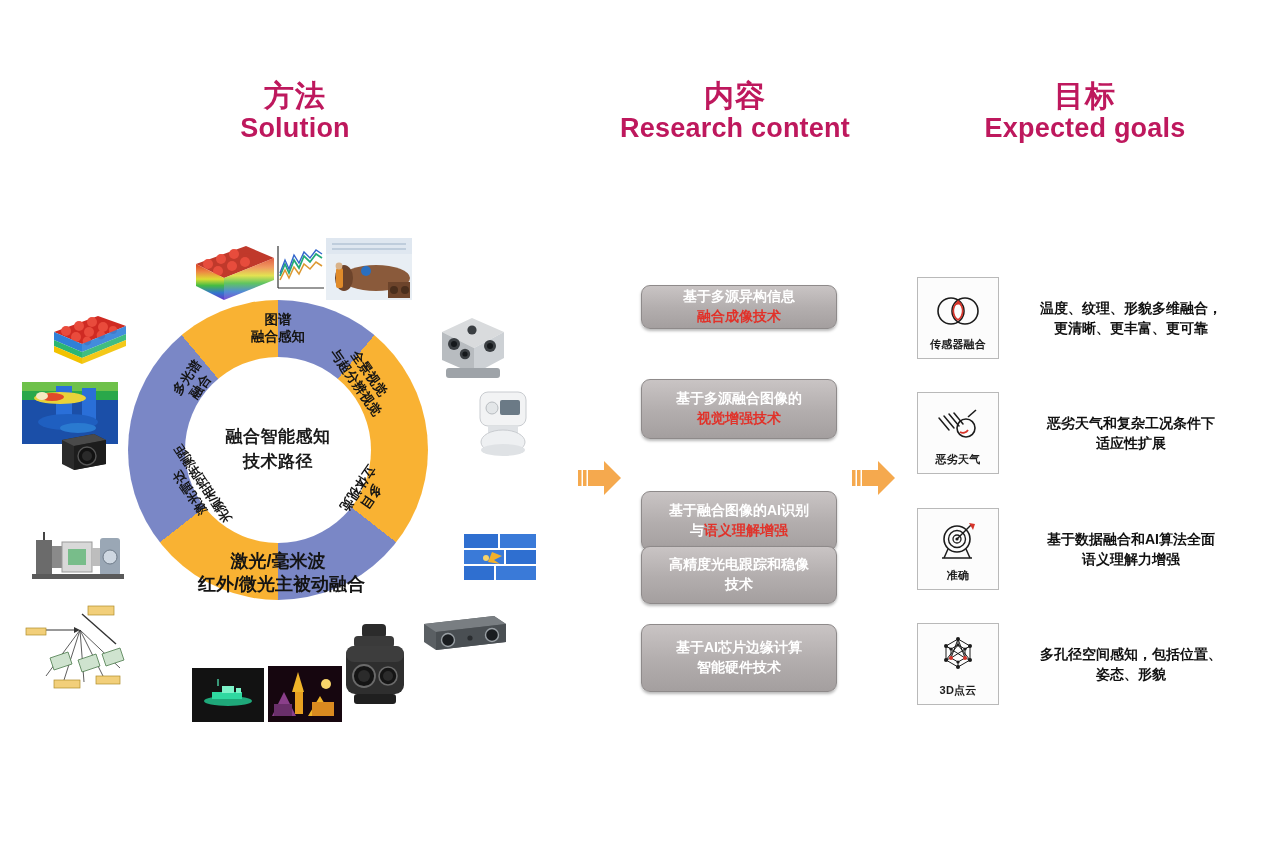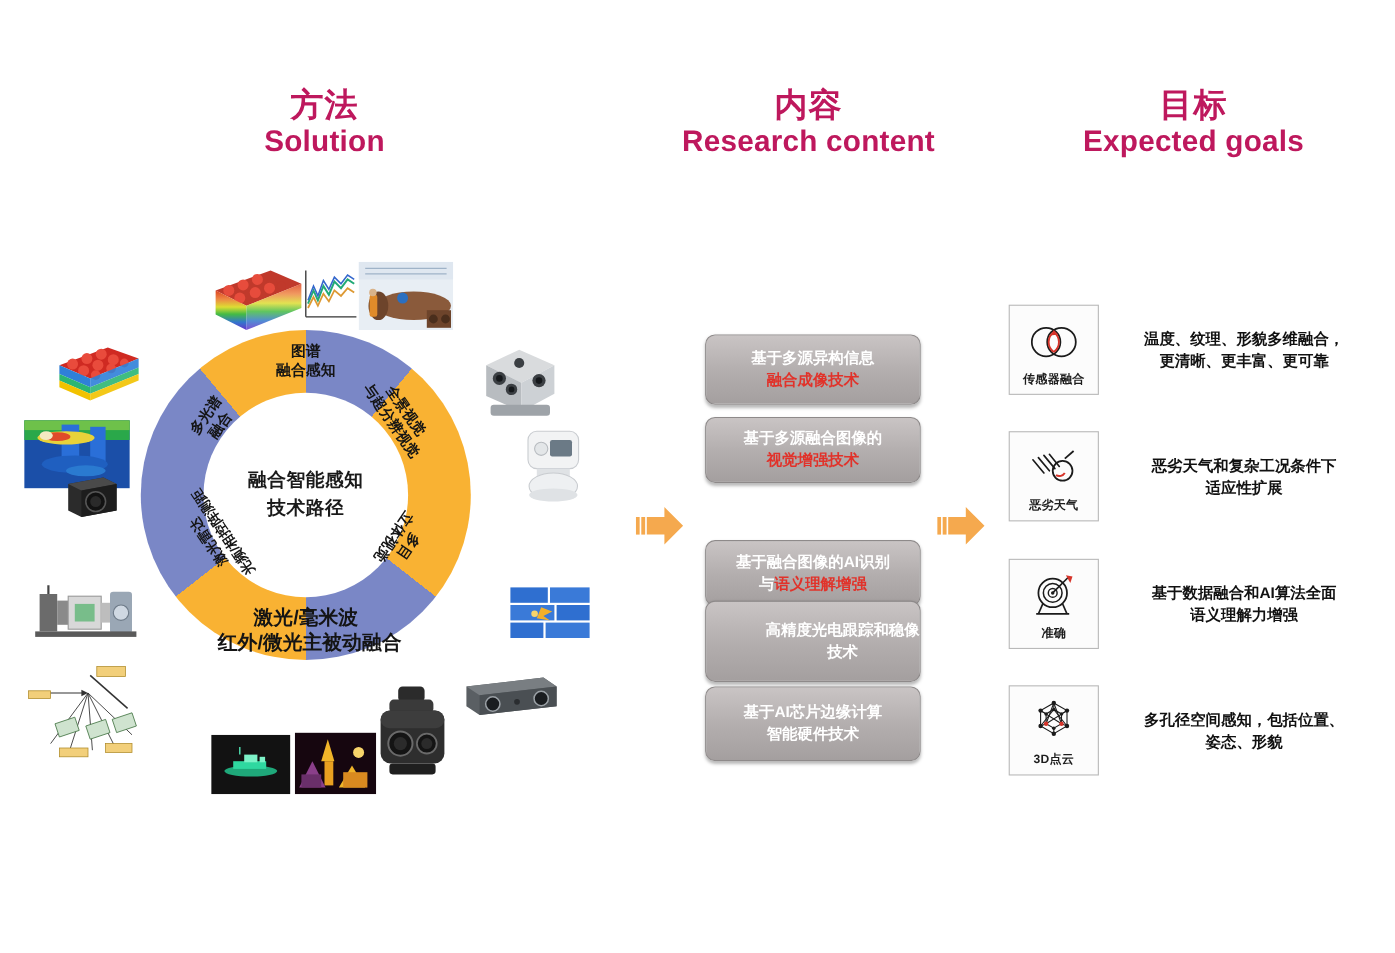--- a/index.html
+++ b/index.html
@@ -53,24 +53,24 @@
   .deco { position: absolute; }
 
   
   .rbox { position: absolute; left: 641px; width: 196px; border-radius: 9px;
     background: linear-gradient(180deg,#c9c4c4 0%, #b3aeae 52%, #a49f9f 100%);
     border: 1px solid #8e8a8a;
     box-shadow: 0 2px 3px rgba(0,0,0,.28);
     display: flex; align-items: center; justify-content: center;
     color: #ffffff; font-size: 14px; font-weight: bold; line-height: 1.4; text-align: center; }
   .rbox .hl { color: #e1322a; }
-  #rbox-0 { top: 304px; height: 64px; }
+  #rbox-0 { top: 285px; height: 44px; }
   #rbox-1 { top: 379px; height: 60px; }
   #rbox-2 { top: 491px; height: 60px; }
-  #rbox-3 { top: 546px; height: 74px; justify-content: flex-end; }
+  #rbox-3 { top: 546px; height: 58px; }
   #rbox-4 { top: 624px; height: 68px; }
 
   
   .fat-arrow { position: absolute; width: 44px; height: 40px; }
 
   
   .goal-row { position: absolute; left: 917px; width: 340px; display: flex; align-items: center; gap: 18px; }
   .goal-card { width: 82px; height: 82px; border: 1px solid #b9b9b9; background: #fcfcfc;
     display: flex; flex-direction: column; align-items: center; justify-content: space-between;
     padding: 7px 2px 6px; flex: 0 0 auto; }

